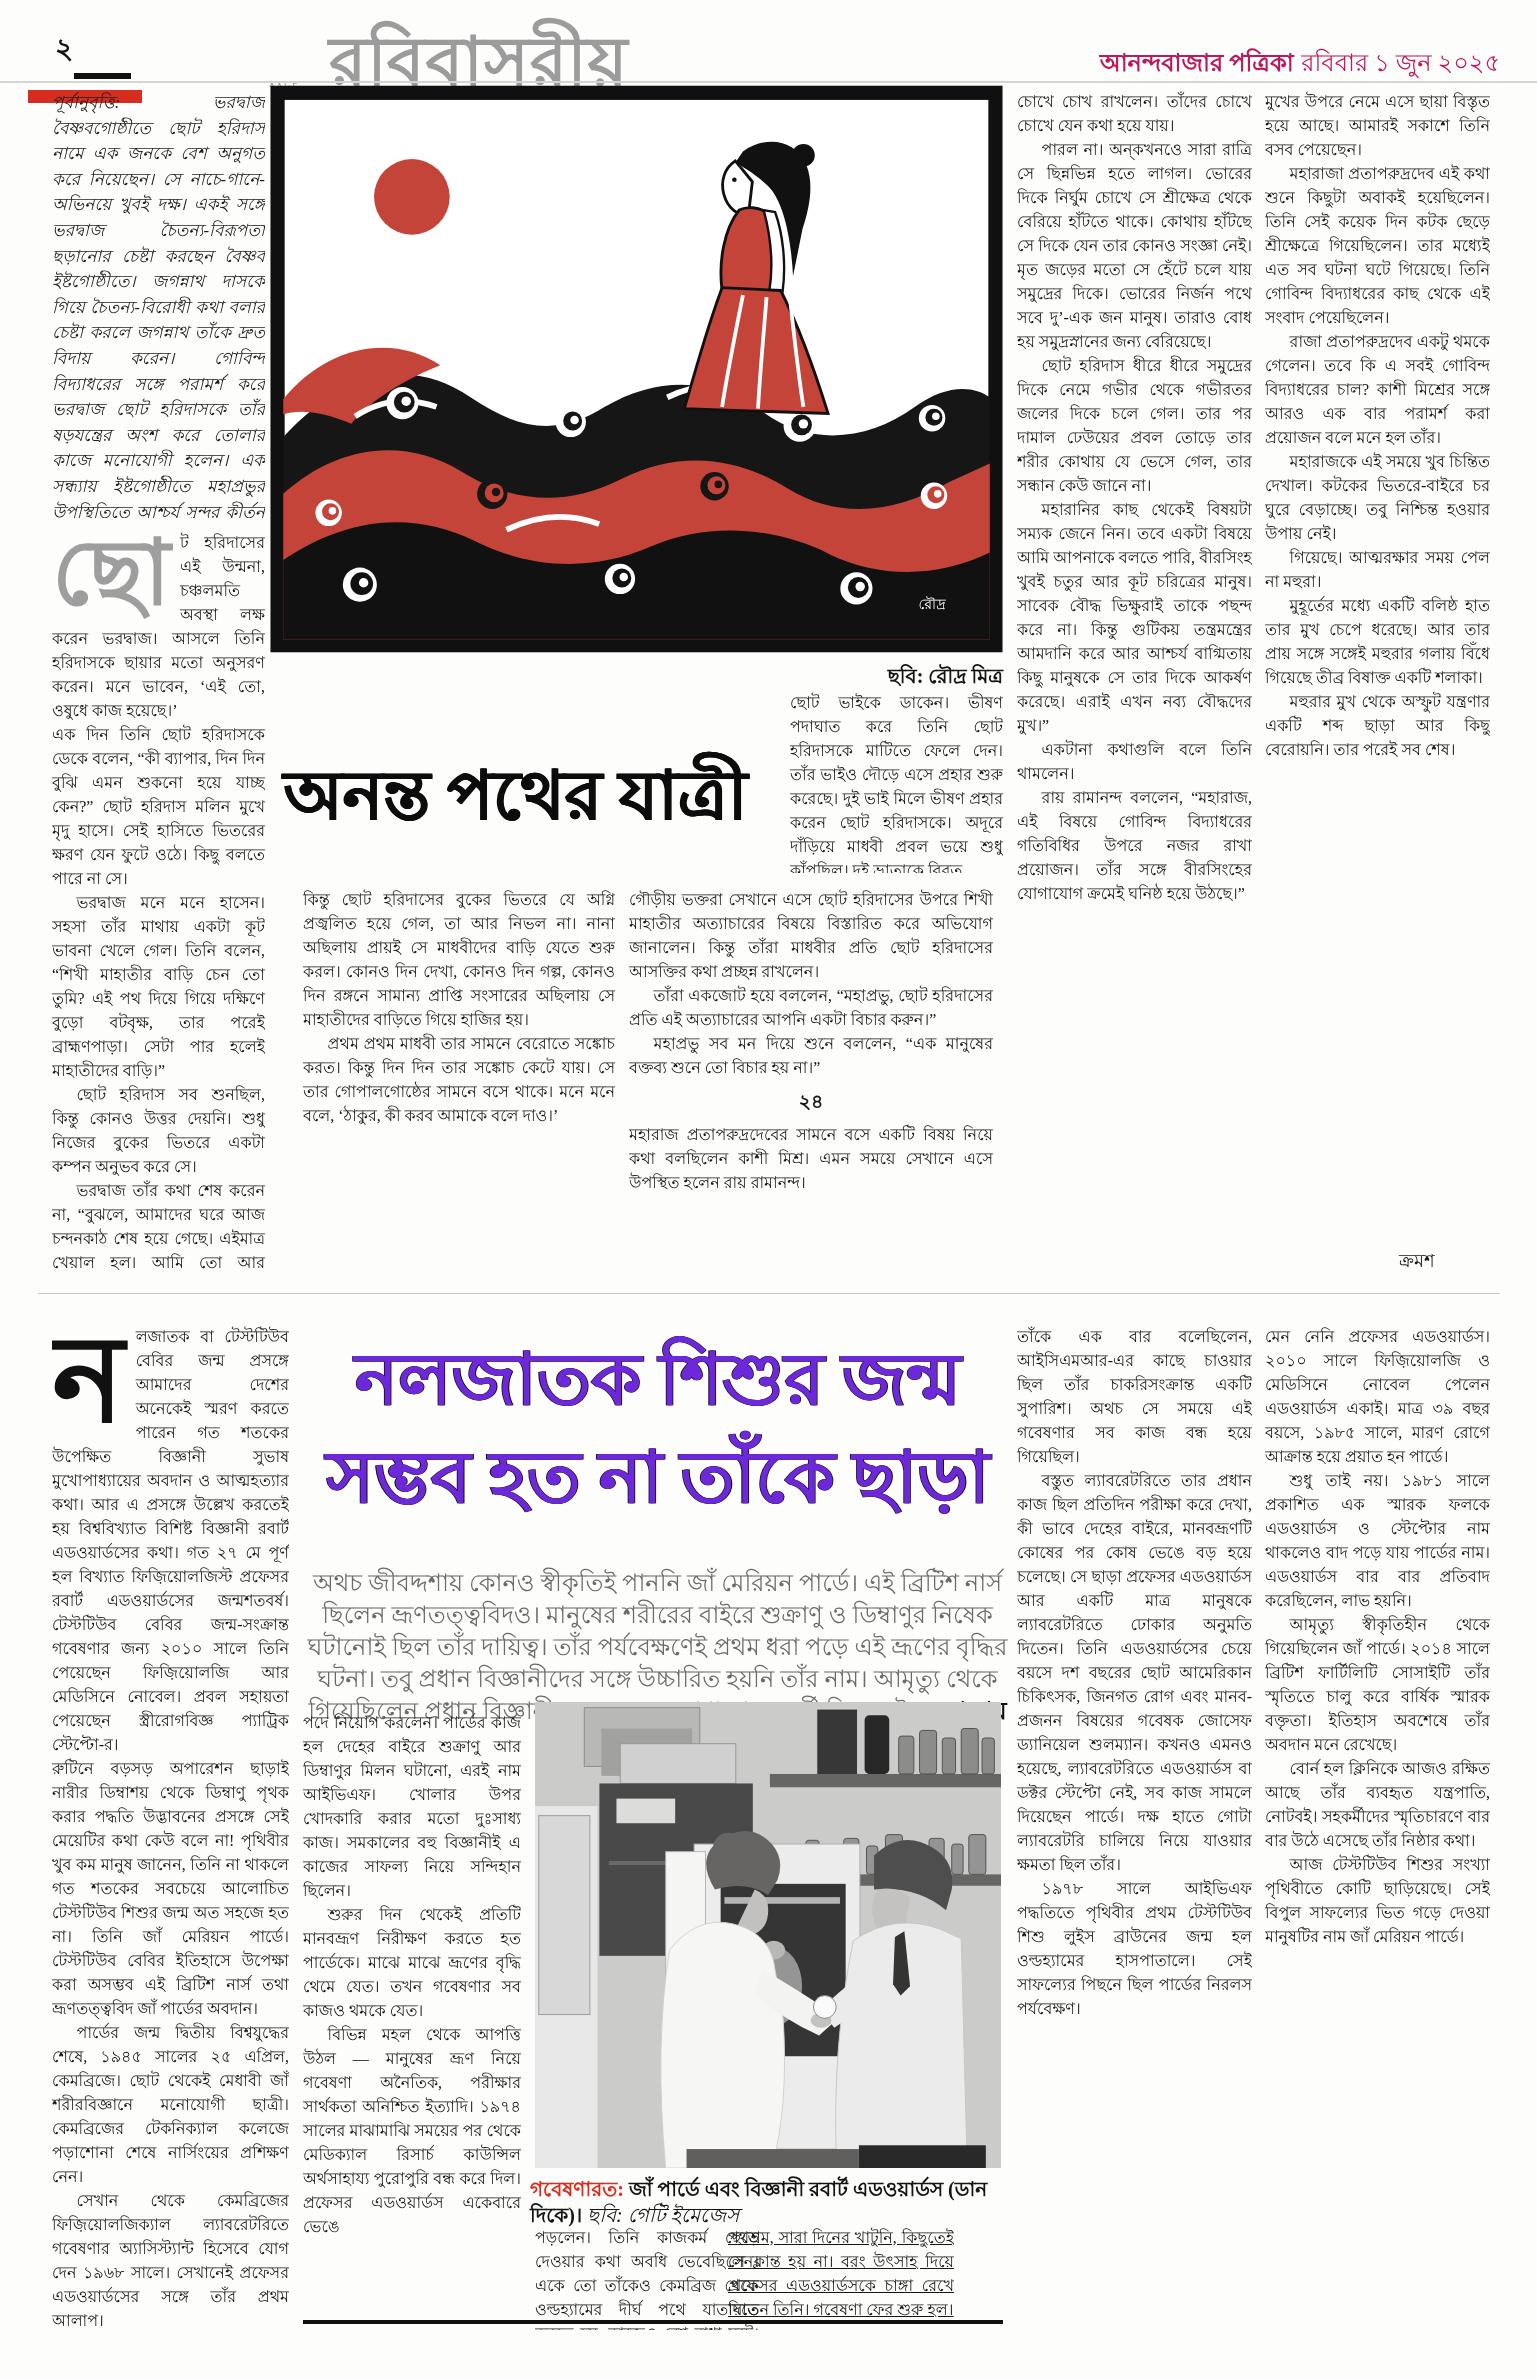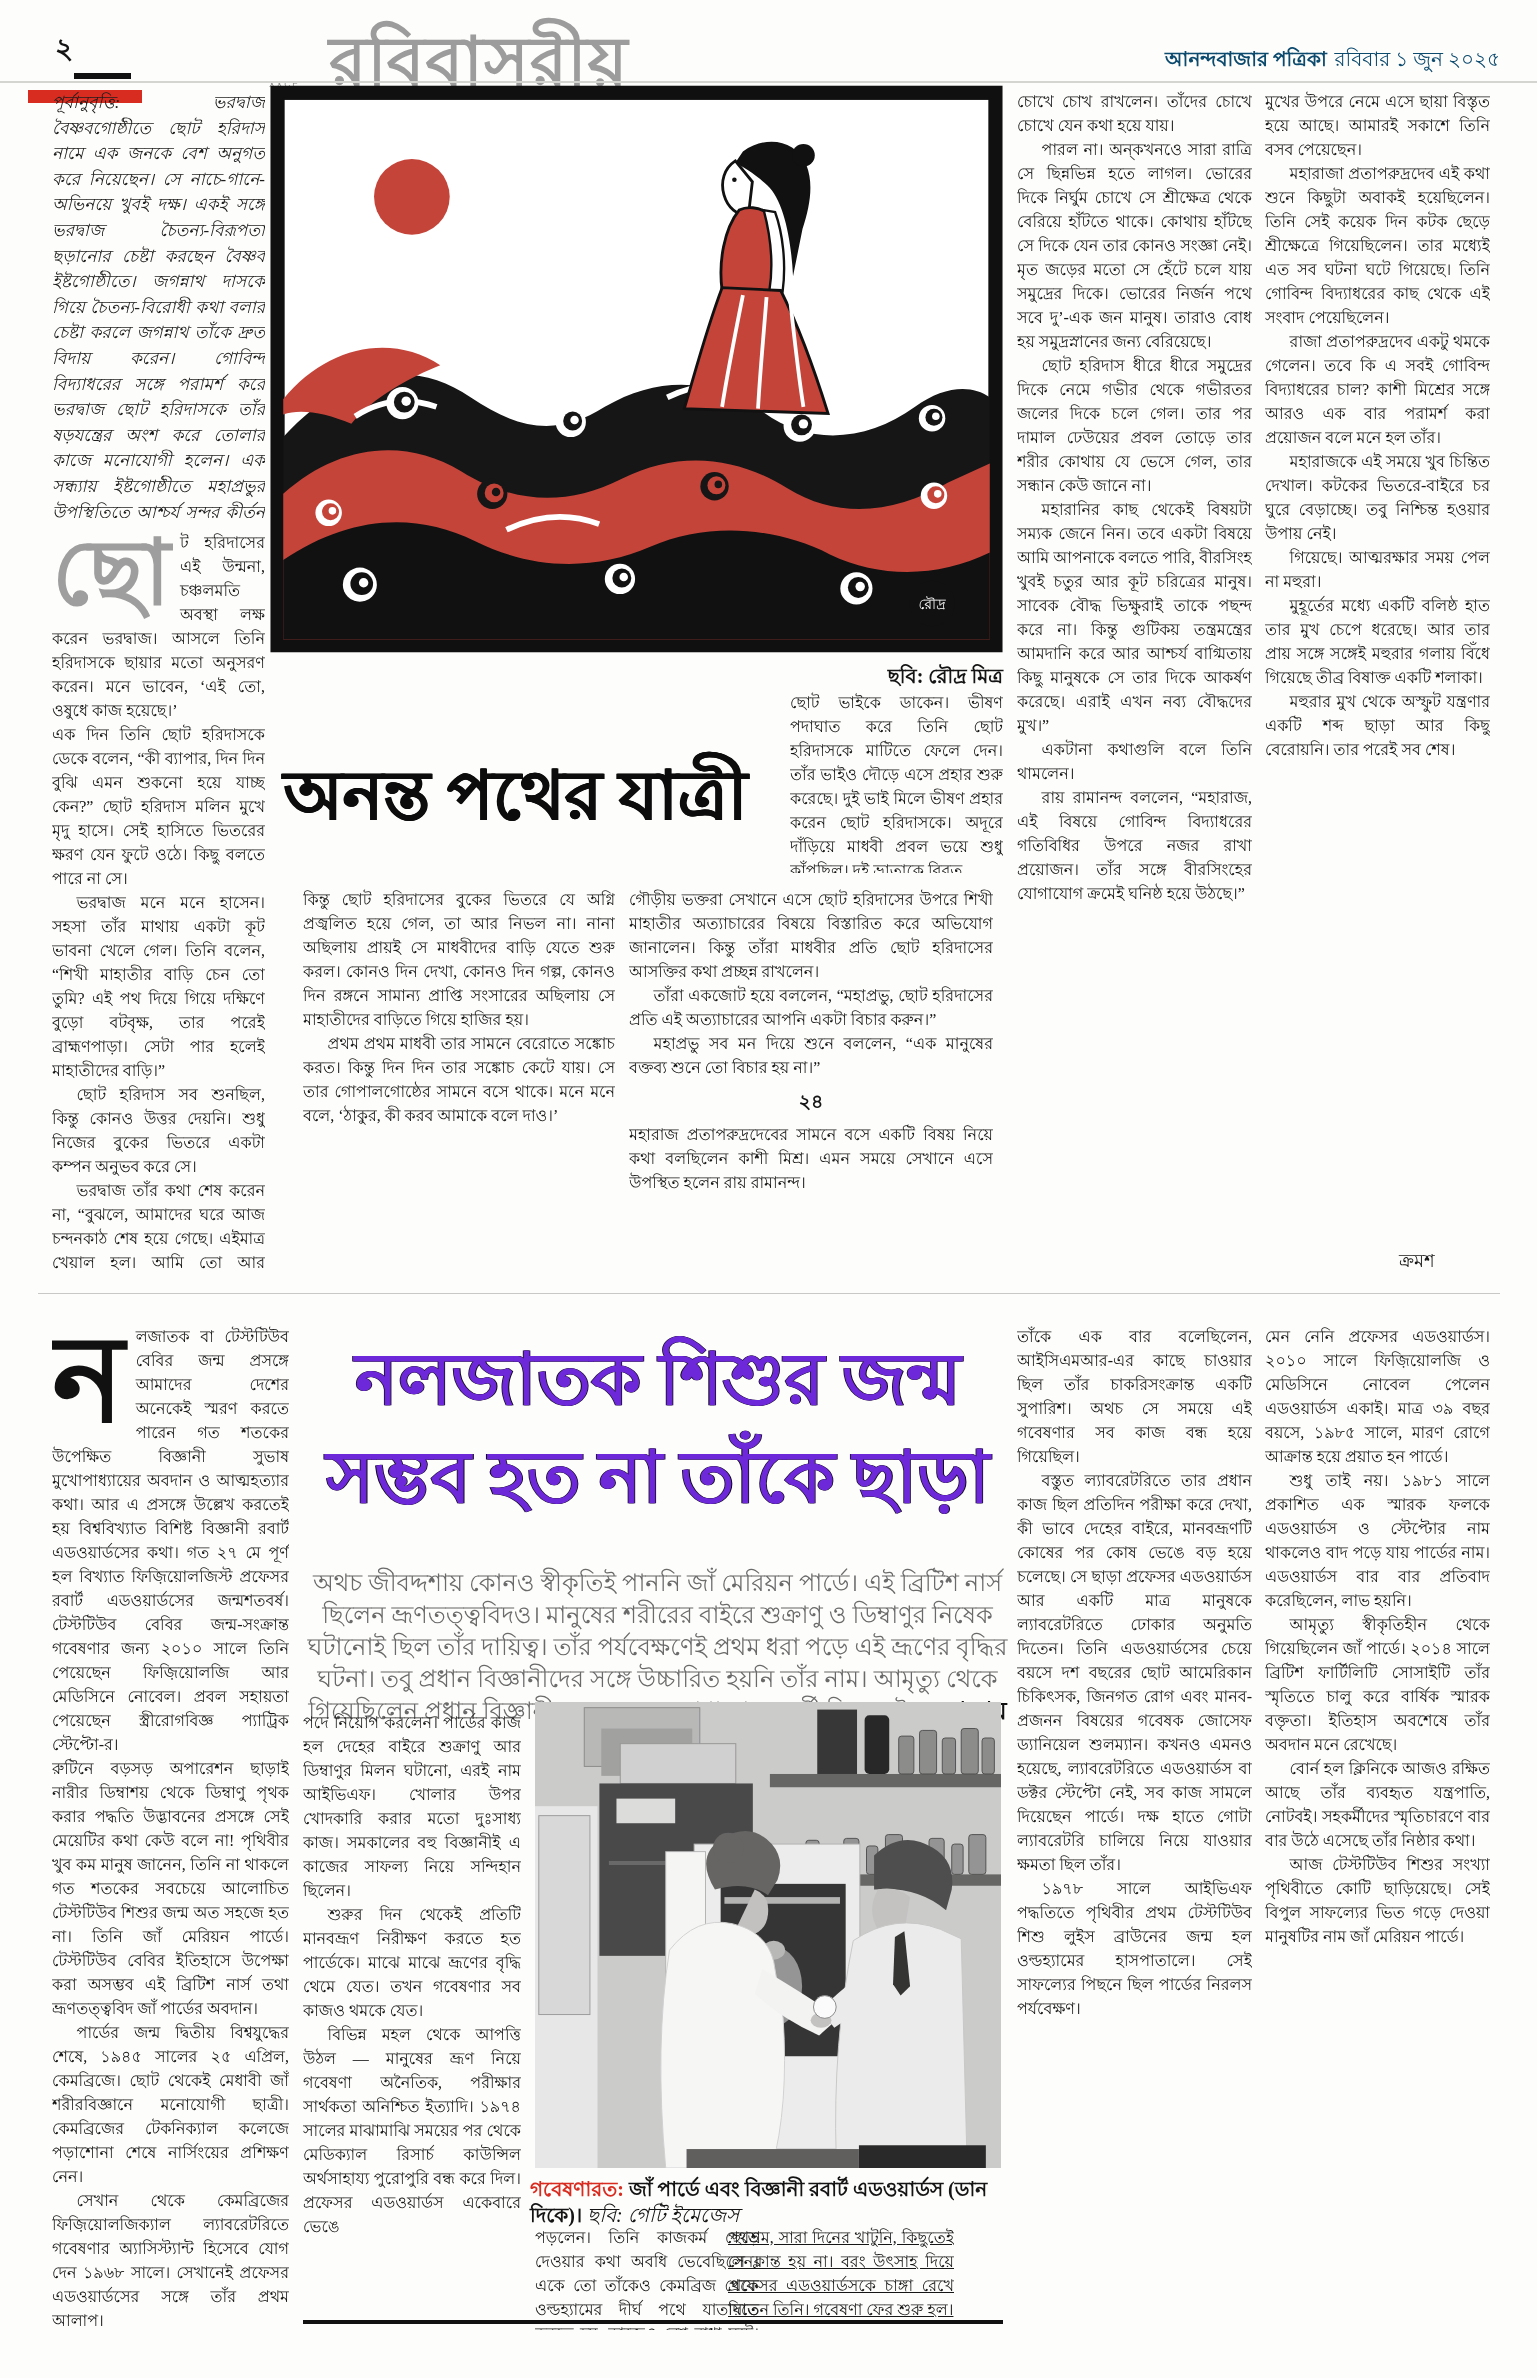--- a/index.html
+++ b/index.html
@@ -15,21 +15,21 @@
     position:relative;width:1538px;height:2378px;margin:0 auto;
     background:#fdfdfb;overflow:hidden;
     font-family:"Liberation Serif","DejaVu Serif",serif;color:var(--ink);
   }
   
   .pagenum{position:absolute;left:55px;top:26.5px;font-size:28px;font-weight:bold;}
   .mast-dash{position:absolute;left:74px;top:73px;width:57px;height:5.7px;background:#111;}
   .mast-mark{position:absolute;left:269px;top:79px;font-size:8.5px;letter-spacing:1.9px;color:#8a8a8a;font-family:"Liberation Sans",sans-serif;}
   .mast-bar{position:absolute;left:28px;top:90px;width:114px;height:13.2px;background:var(--accent);}
   .masthead{position:absolute;left:329px;top:28px;font-size:68px;line-height:1;font-weight:bold;color:var(--gray-head);letter-spacing:0.9px;}
-  .dateline{position:absolute;right:38px;top:44px;font-size:20px;color:#0c4a6e;}
+  .dateline{position:absolute;right:38px;top:44px;font-size:24px;color:#be185d;}
   .dateline .brand{font-weight:bold;margin-right:7.6px;}
   .header-rule{position:absolute;left:0;top:81px;width:1538px;height:1.9px;background:#d4d4d0;}
   
   .col{position:absolute;overflow:hidden;text-align:justify;font-size:16px;line-height:24px;color:#161616;}
   .col p{margin:0;}
   .col p + p{text-indent:24.6px;}
   .recap{height:428px;overflow:hidden;font-style:italic;font-size:17px;line-height:25.6px;color:#1d1d1d;margin-bottom:13.2px;}
   .recap p{margin:0;}
   .dc{float:left;font-size:91px;line-height:70px;font-weight:bold;color:#9e9e9e;margin:7.6px 9.5px 0 0;}
   .dcn{float:left;font-size:121px;line-height:91px;font-weight:bold;color:#111;margin:9.5px 11.4px 0 0;}

